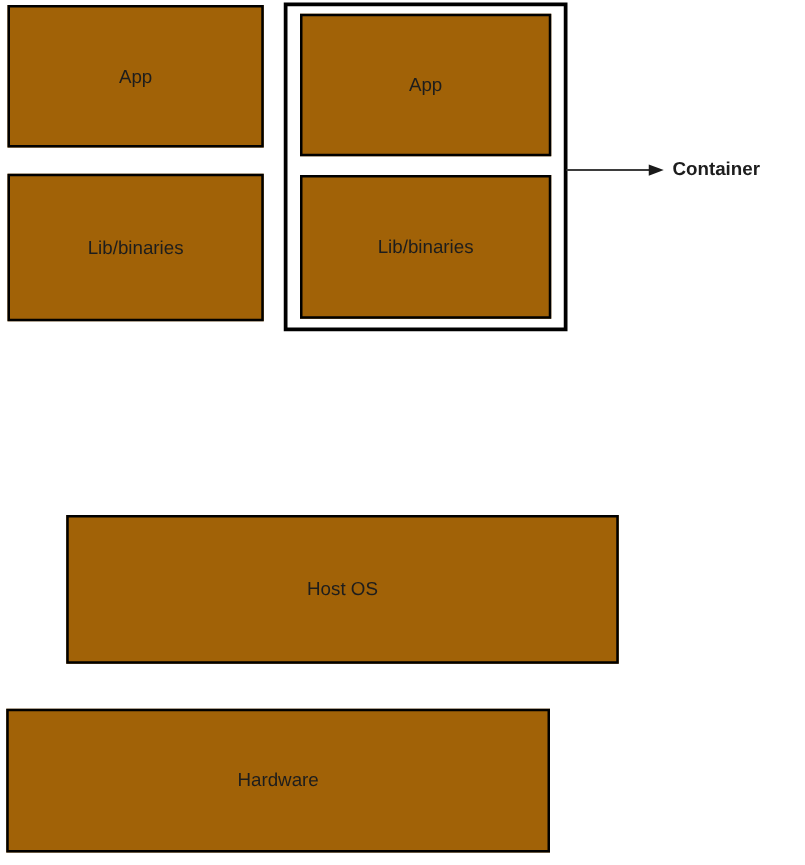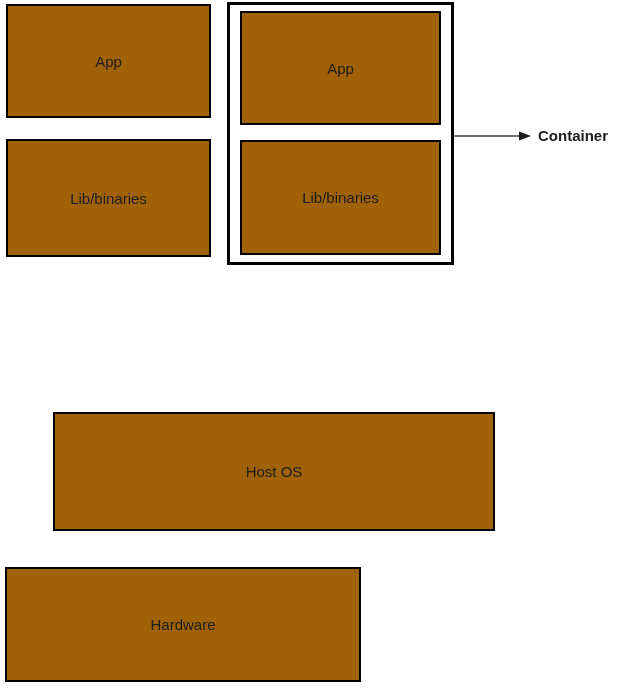--- a/index.html
+++ b/index.html
@@ -49,21 +49,21 @@
     left: 538px;
     top: 128px;
     height: 16px;
     line-height: 16px;
     white-space: nowrap;
     font-weight: bold;
   }
   
   .engine   { left: 5px; top: 271px; width: 442px; height: 121px; }
   .host     { left: 5px; top: 412px; width: 442px; height: 119px; margin-left: 48px; }
-  .hardware { left: 5px; top: 567px; width: 356px; height: 115px; }
+  .hardware { left: 5px; top: 567px; width: 435px; height: 115px; }
 </style>
 </head>
 <body>
 
 <div class="canvas">
 
   <div class="node left-app">
     <span>App</span>
   </div>
   <div class="node left-lib">

